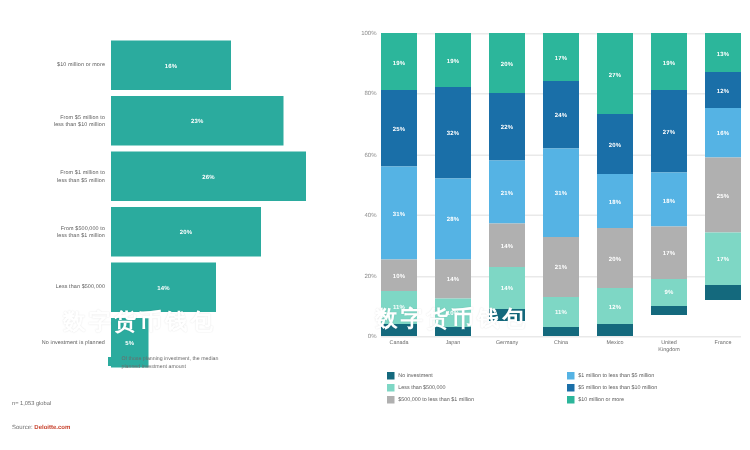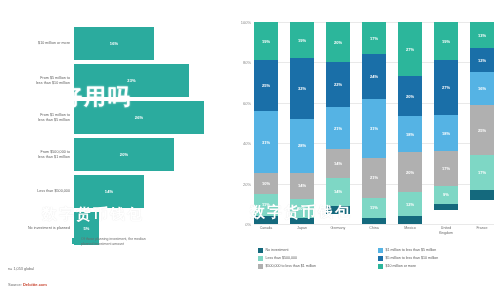--- a/index.html
+++ b/index.html
@@ -477,17 +477,16 @@
           <span class="leg-sw" style="background: rgb(176, 176, 176);"></span>
           <span class="leg-tx">$500,000 to less than $1 million</span>
         </div>
         <div class="leg-item">
           <span class="leg-sw" style="background: rgb(44, 182, 155);"></span>
           <span class="leg-tx">$10 million or more</span>
         </div>
       </div>
   </div>
 
-  <div class="wm" id="wm1">好用吗</div>
   <div class="wm" id="wm2">数字货币钱包</div>
   <div class="wm" id="wm3">数字货币钱包</div>
 
 </div>
 
 </body></html>

